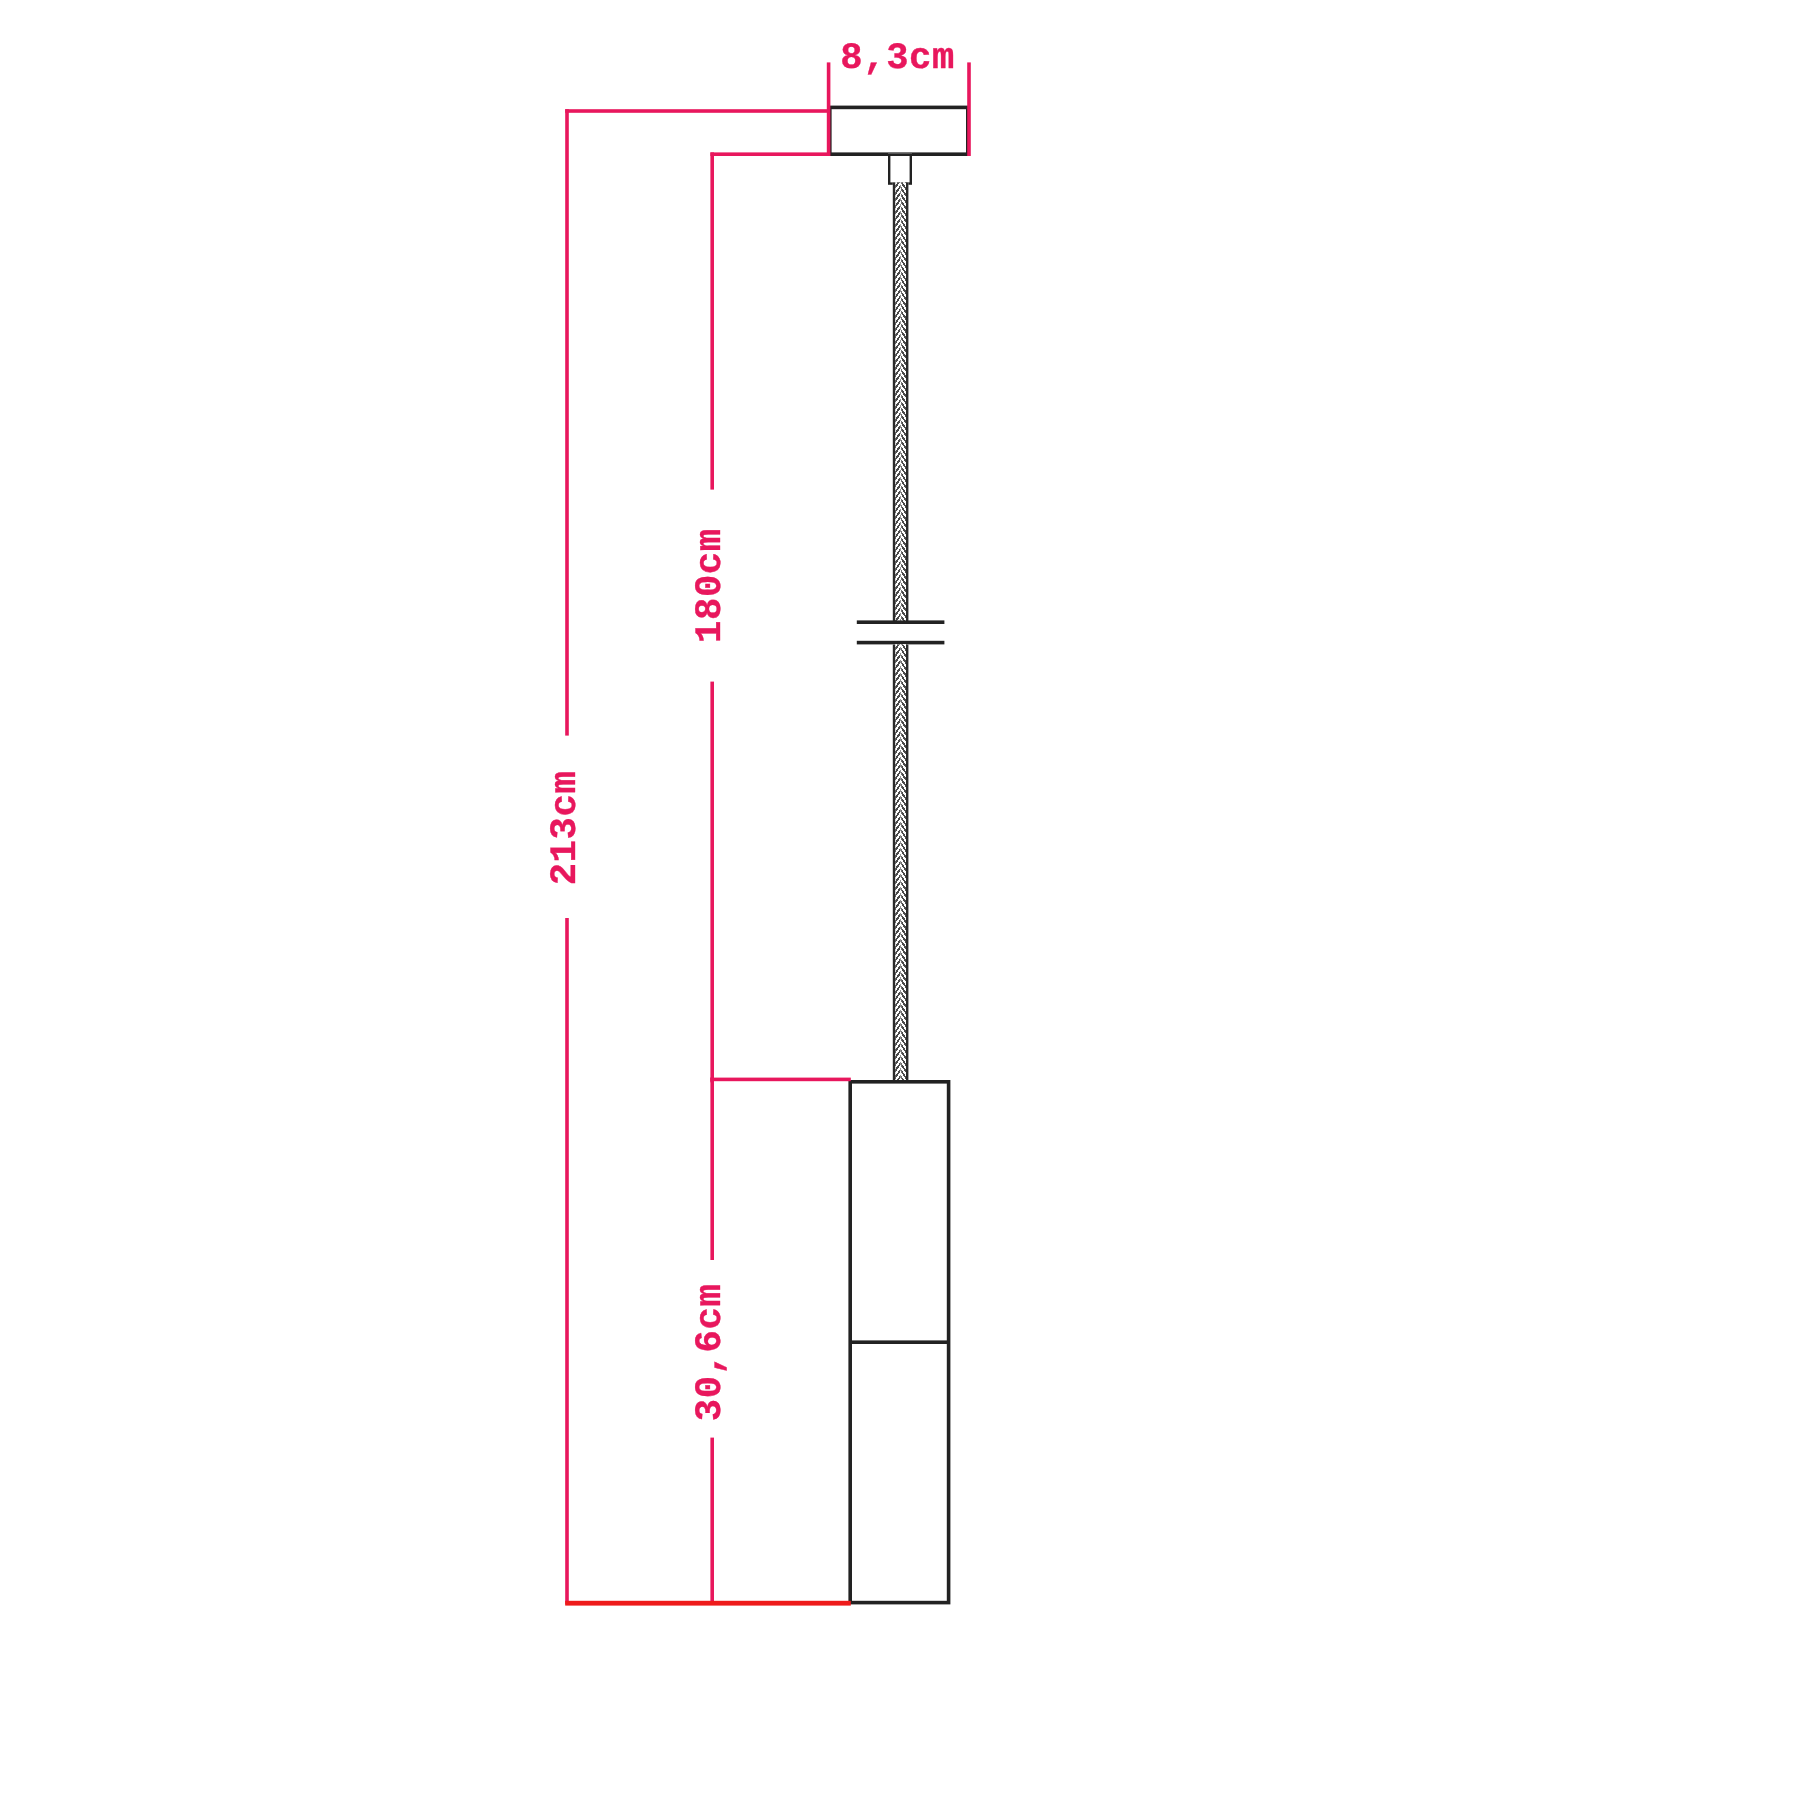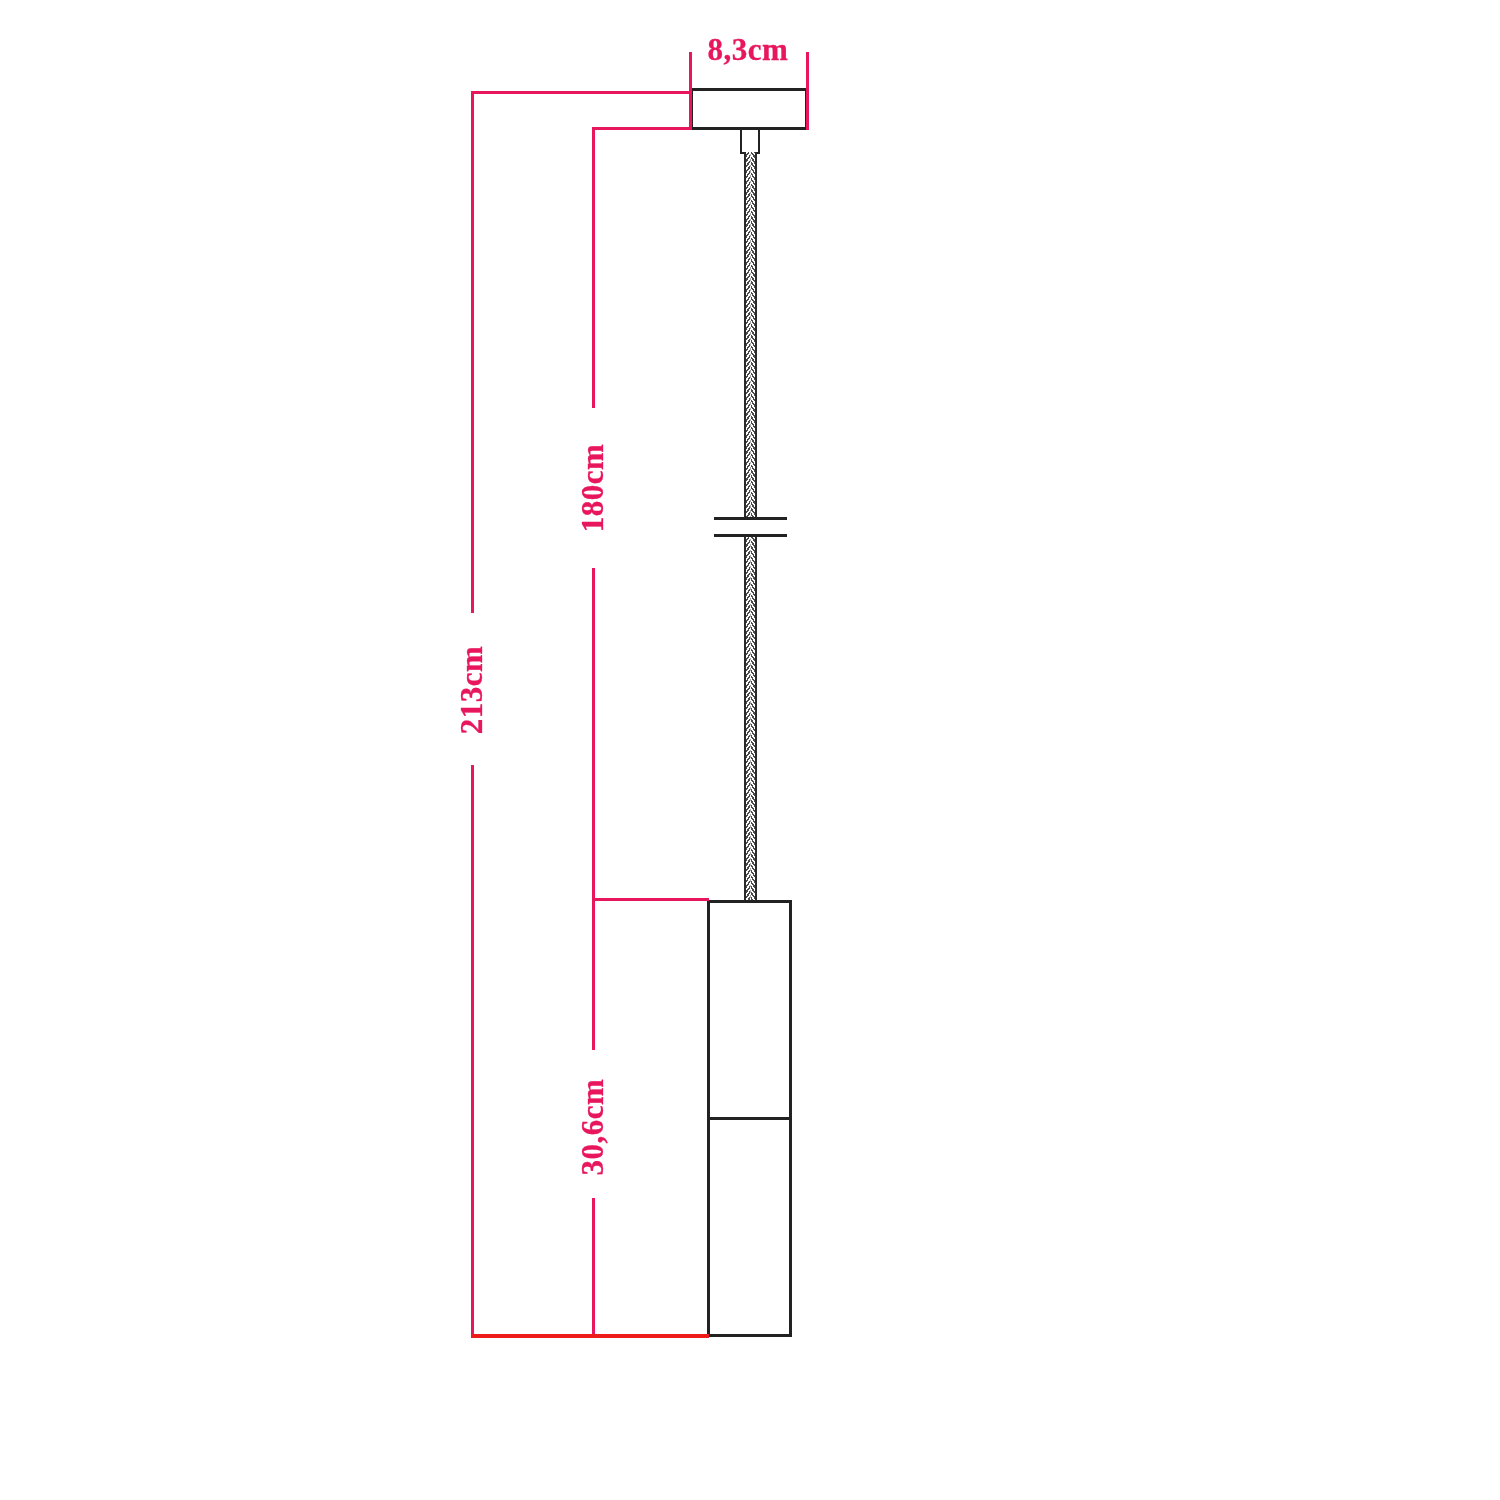--- a/index.html
+++ b/index.html
@@ -1,20 +1,20 @@
 <!DOCTYPE html>
 <html><head>
 <meta charset="utf-8">
 <style>
   html,body{margin:0;padding:0;background:#ffffff;}
   .canvas{
     position:relative;
     width:1500px;height:1500px;
     background:#ffffff;
-    font-family:Liberation Serif, serif;
+    font-family:Liberation Mono, monospace;
     overflow:hidden;
   }
   .abs{position:absolute;}
   
   .outline{
     box-sizing:border-box;
     border:3px solid #222222;
     background:#ffffff;
   }
   .blackline{background:#222222;}

